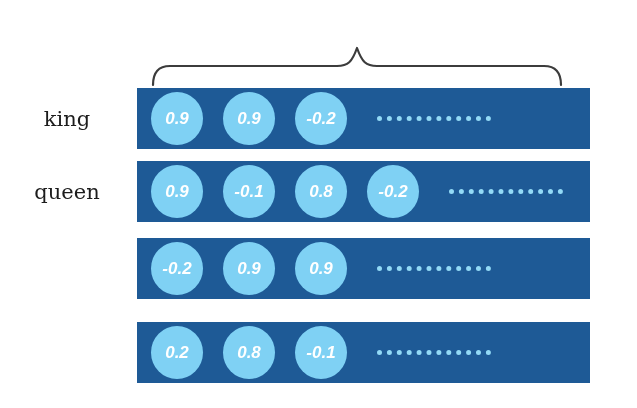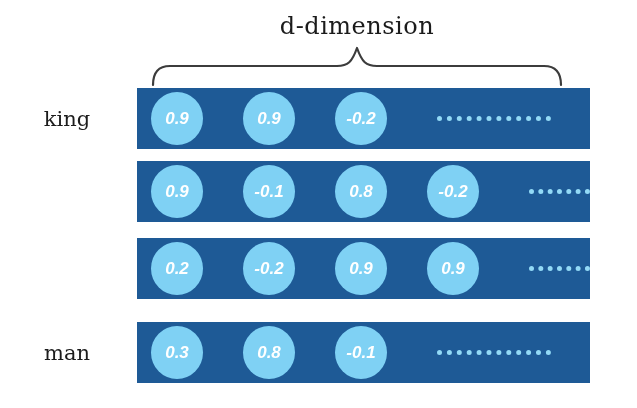--- a/index.html
+++ b/index.html
@@ -14,77 +14,75 @@
   .brace{position:absolute;left:151px;top:39px;}
   .row{position:absolute;left:0;width:598px;height:61px;}
   .row-label{
     position:absolute;left:0;top:0;width:134px;height:61px;
     display:flex;align-items:center;justify-content:center;
     font-size:21px;color:#1c1c1c;
   }
   .bar{
     position:absolute;left:137px;top:0;width:453px;height:61px;
     background:#1e5a96;box-sizing:border-box;
-    display:flex;align-items:center;padding-left:14px;gap:40px;
+    display:flex;align-items:center;padding-left:14px;gap:20px;
   }
   .cell{
     flex:0 0 52px;width:52px;height:53px;border-radius:50%;
     background:#7fd1f4;display:flex;align-items:center;justify-content:center;
     color:#ffffff;font-family:"Liberation Sans", sans-serif;
     font-style:italic;font-weight:bold;font-size:17px;
   }
   .dots{
     width:114px;height:0;border-top:5px dotted #93daf6;margin-left:10px;
   }
 </style>
 </head>
 <body>
 
 <div class="canvas">
 
-  <div class="title">d-dimension</div>
 
   <svg class="brace" width="412" height="50" viewBox="0 0 412 50">
     <path d="M 2 46 C 2 34, 7 27, 19 27 L 186 27 C 197 27, 201 23, 206 9
              C 211 23, 215 27, 226 27 L 393 27 C 405 27, 410 34, 410 46" fill="none" stroke="#3c3c3c" stroke-width="2.2" stroke-linecap="round" stroke-linejoin="round"></path>
   </svg>
 
   <div class="row" style="top:88px">
     <div class="row-label">king</div>
     <div class="bar">
       <div class="cell">0.9</div>
       <div class="cell">0.9</div>
       <div class="cell">-0.2</div>
       <div class="dots"></div>
     </div>
   </div>
 
   <div class="row" style="top:161px">
+    <div class="row-label">queen</div>
     <div class="bar">
       <div class="cell">0.9</div>
       <div class="cell">-0.1</div>
       <div class="cell">0.8</div>
       <div class="cell">-0.2</div>
       <div class="dots"></div>
     </div>
   </div>
 
   <div class="row" style="top:238px">
     <div class="bar">
-      <div class="cell">0.2</div>
       <div class="cell">-0.2</div>
       <div class="cell">0.9</div>
       <div class="cell">0.9</div>
       <div class="dots"></div>
     </div>
   </div>
 
   <div class="row" style="top:322px">
-    <div class="row-label">man</div>
     <div class="bar">
-      <div class="cell">0.3</div>
+      <div class="cell">0.2</div>
       <div class="cell">0.8</div>
       <div class="cell">-0.1</div>
       <div class="dots"></div>
     </div>
   </div>
 
 </div>
 
 </body></html>

